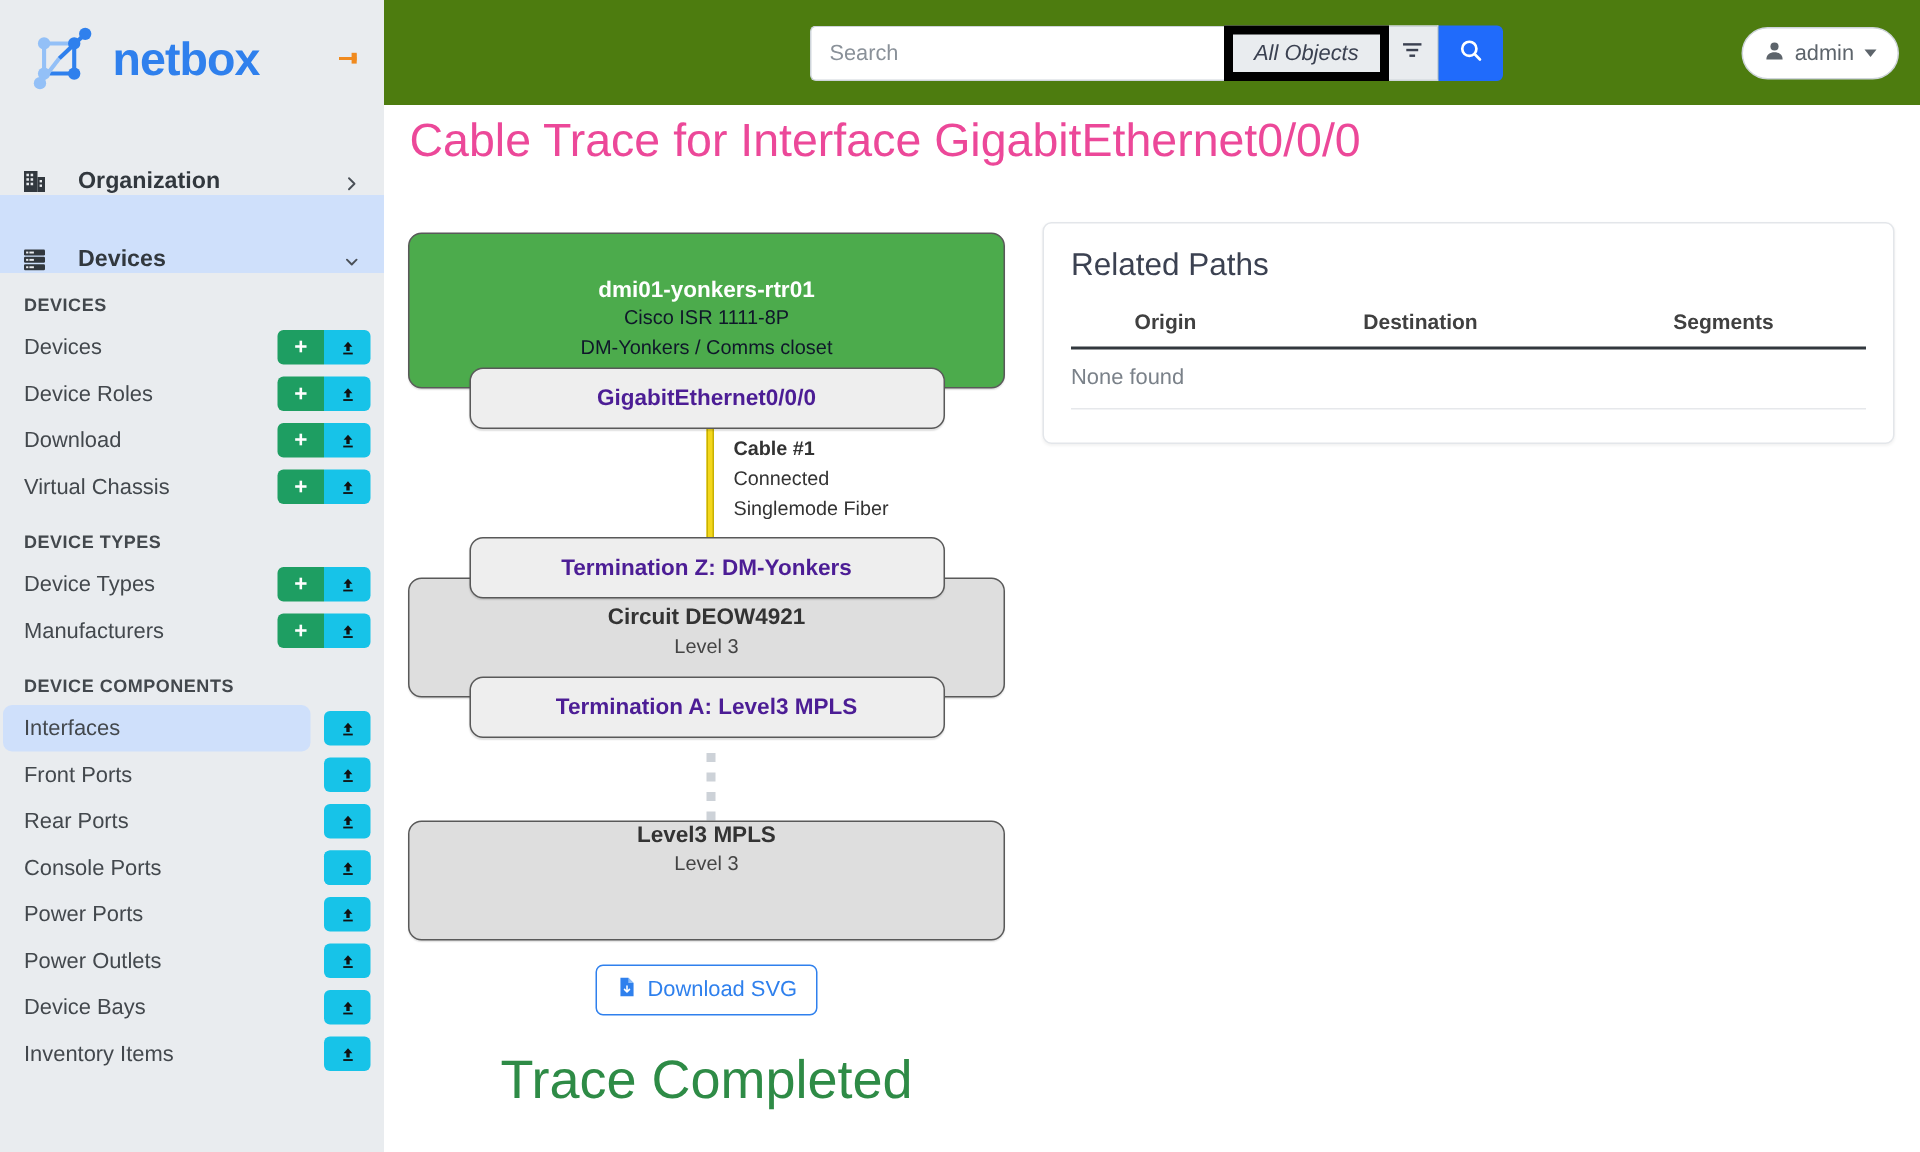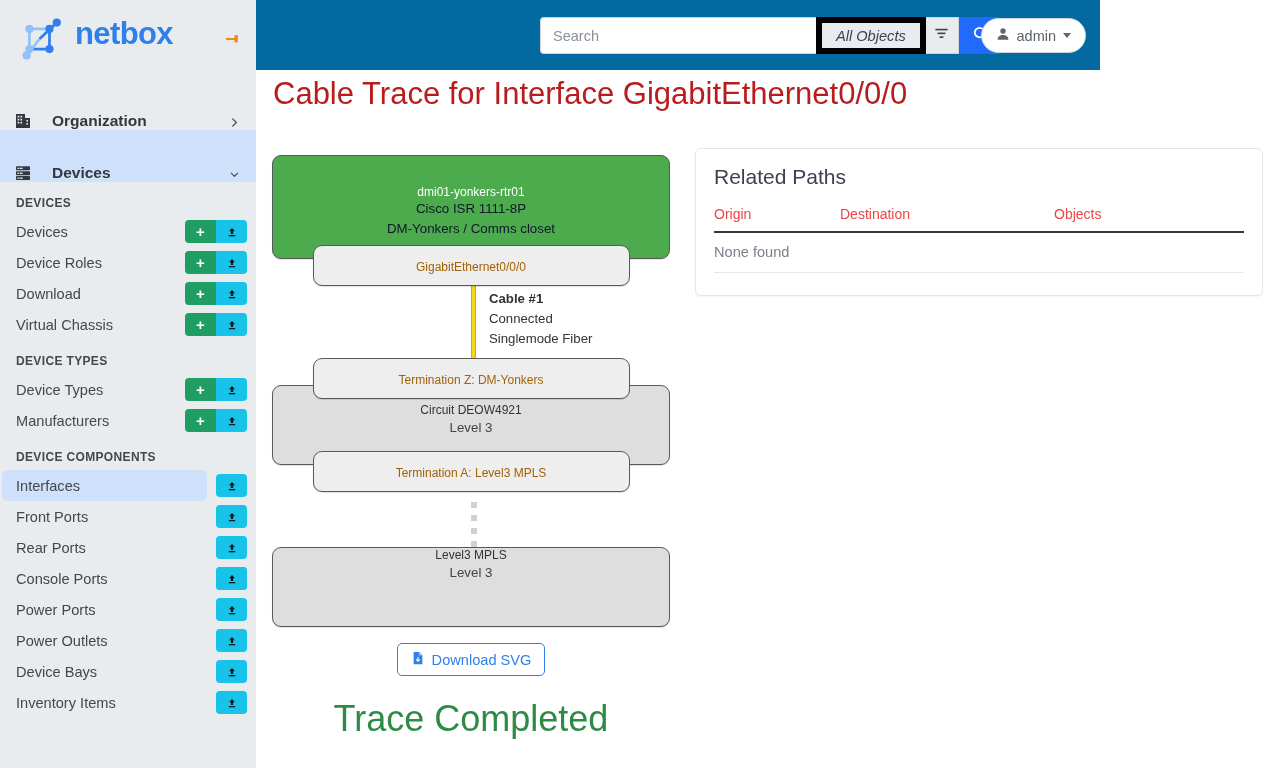--- a/index.html
+++ b/index.html
@@ -17,21 +17,21 @@
     position: absolute; left: 0; top: 0;
     width: 256px; height: 768px;
     background: #e9ecef;
     overflow: hidden;
   }
   .brand {
     height: 78px;
     display: flex; align-items: center;
     padding: 0 14px 0 22px;
   }
-  .brand-logo { display: flex; align-items: flex-start; gap: 9px; flex: 1; }
+  .brand-logo { display: flex; align-items: center; gap: 9px; flex: 1; }
   .logo-mark { width: 44px; height: 42px; flex: none; }
   .logo-word {
     font-size: 31px; font-weight: 700; color: #2f80ed;
     letter-spacing: -0.6px; line-height: 1;
   }
   .pin-icon { width: 16px; height: 16px; flex: none; margin-right: 2px; }
 
   .nav-group {
     display: flex; align-items: flex-end;
     height: 52px; padding: 0 16px 0 14px;
@@ -71,22 +71,22 @@
     color: #fff;
   }
   .mini-btn.add { background: #1e9e62; border-radius: 4px 0 0 4px; font-size: 15px; font-weight: 700; line-height: 1; }
   .mini-btn.imp { background: #17c3e8; border-radius: 0 4px 4px 0; }
   .mini-btn.imp.solo { border-radius: 4px; }
   .mini-btn svg { display: block; }
 
   
   #topbar {
     position: absolute; left: 256px; top: 0;
-    width: 844px; height: 70px;
-    background: #0369a1;
+    width: 1024px; height: 70px;
+    background: #4d7c0f;
   }
   .search-wrap {
     position: absolute; left: 284px; top: 17px;
     display: flex; height: 37px;
   }
   .search-input {
     width: 276px; height: 37px;
     border: 1px solid #ced4da; border-right: none;
     border-radius: 4px 0 0 4px;
     padding: 0 12px; font-size: 14.5px;
@@ -120,48 +120,48 @@
     height: 35px; padding: 0 14px;
     border: 1px solid #ced4da; border-radius: 18px;
     background: #fff; cursor: pointer;
     font-size: 14.5px; color: #5d646b;
   }
   .caret { width: 0; height: 0; border-left: 4.5px solid transparent; border-right: 4.5px solid transparent; border-top: 5px solid #5d646b; }
 
   
   #page { position: absolute; left: 256px; top: 70px; width: 1024px; height: 698px; }
   .page-title {
-    font-size: 31px; font-weight: 400; color: #b91c1c;
+    font-size: 31px; font-weight: 400; color: #ec4899;
     padding: 0 0 0 17px; margin: 0; line-height: 48px;
   }
 
   
   #trace { position: absolute; left: 16px; top: 85px; width: 398px; }
   .node {
     position: relative;
     border: 1px solid #595959;
     border-radius: 9px;
     text-align: center;
     box-shadow: 0 1px 1px rgba(0,0,0,0.12);
   }
-  .node .n-title { font-weight: 400; font-size: 12px; }
+  .node .n-title { font-weight: 700; font-size: 15px; }
   .node .n-sub { font-size: 13.3px; font-weight: 400; }
 
   .node-device {
     background: #4cab4c;
     color: #ffffff;
     height: 104px;
     padding-top: 29px;
   }
   .node-device .n-title { color: #ffffff; }
   .node-device .n-sub { color: #0f172a; line-height: 20px; }
 
   .node-term {
     width: 317px; margin: -14px auto 0 auto;
-    background: #eeeeee; color: #a16207;
+    background: #eeeeee; color: #4c1d95;
     height: 41px; line-height: 39px;
     z-index: 3;
   }
   .node-circuit {
     background: #dedede; color: #333;
     height: 80px; margin-top: -14px;
     padding-top: 17px;
     z-index: 1;
   }
   .node-circuit .n-sub { color: #444; line-height: 21px; }
@@ -217,21 +217,21 @@
     width: 568px;
     background: #fff;
     border: 1px solid #e3e6ea;
     border-radius: 6px;
     box-shadow: 0 1px 2px rgba(0,0,0,0.05);
     padding: 16px 18px 22px 18px;
   }
   .card-title { font-size: 21px; font-weight: 400; color: #3b4151; margin-bottom: 17px; }
   table.rp { width: 100%; border-collapse: collapse; }
   table.rp th {
-    text-align: left; font-size: 14px; font-weight: 400; color: #ef4444;
+    text-align: center; font-size: 14px; font-weight: 700; color: #404040;
     padding: 0 0 9px 0;
     border-bottom: 2px solid #32383e;
   }
   table.rp th.c1 { width: 126px; }
   table.rp th.c2 { width: 214px; }
   table.rp td {
     font-size: 14.6px; color: #7a8189;
     padding: 11px 0 12px 0;
     border-bottom: 1px solid #e6e8eb;
   }
@@ -657,21 +657,21 @@
     <div class="trace-done" style="color: rgb(46, 139, 70);">Trace Completed</div>
   </div>
 
   <div id="related">
     <div class="card-title">Related Paths</div>
     <table class="rp">
       <thead>
         <tr>
           <th class="c1">Origin</th>
           <th class="c2">Destination</th>
-          <th class="c3">Objects</th>
+          <th class="c3">Segments</th>
         </tr>
       </thead>
       <tbody>
         <tr>
           <td colspan="3">None found</td>
         </tr>
       </tbody>
     </table>
   </div>
 

